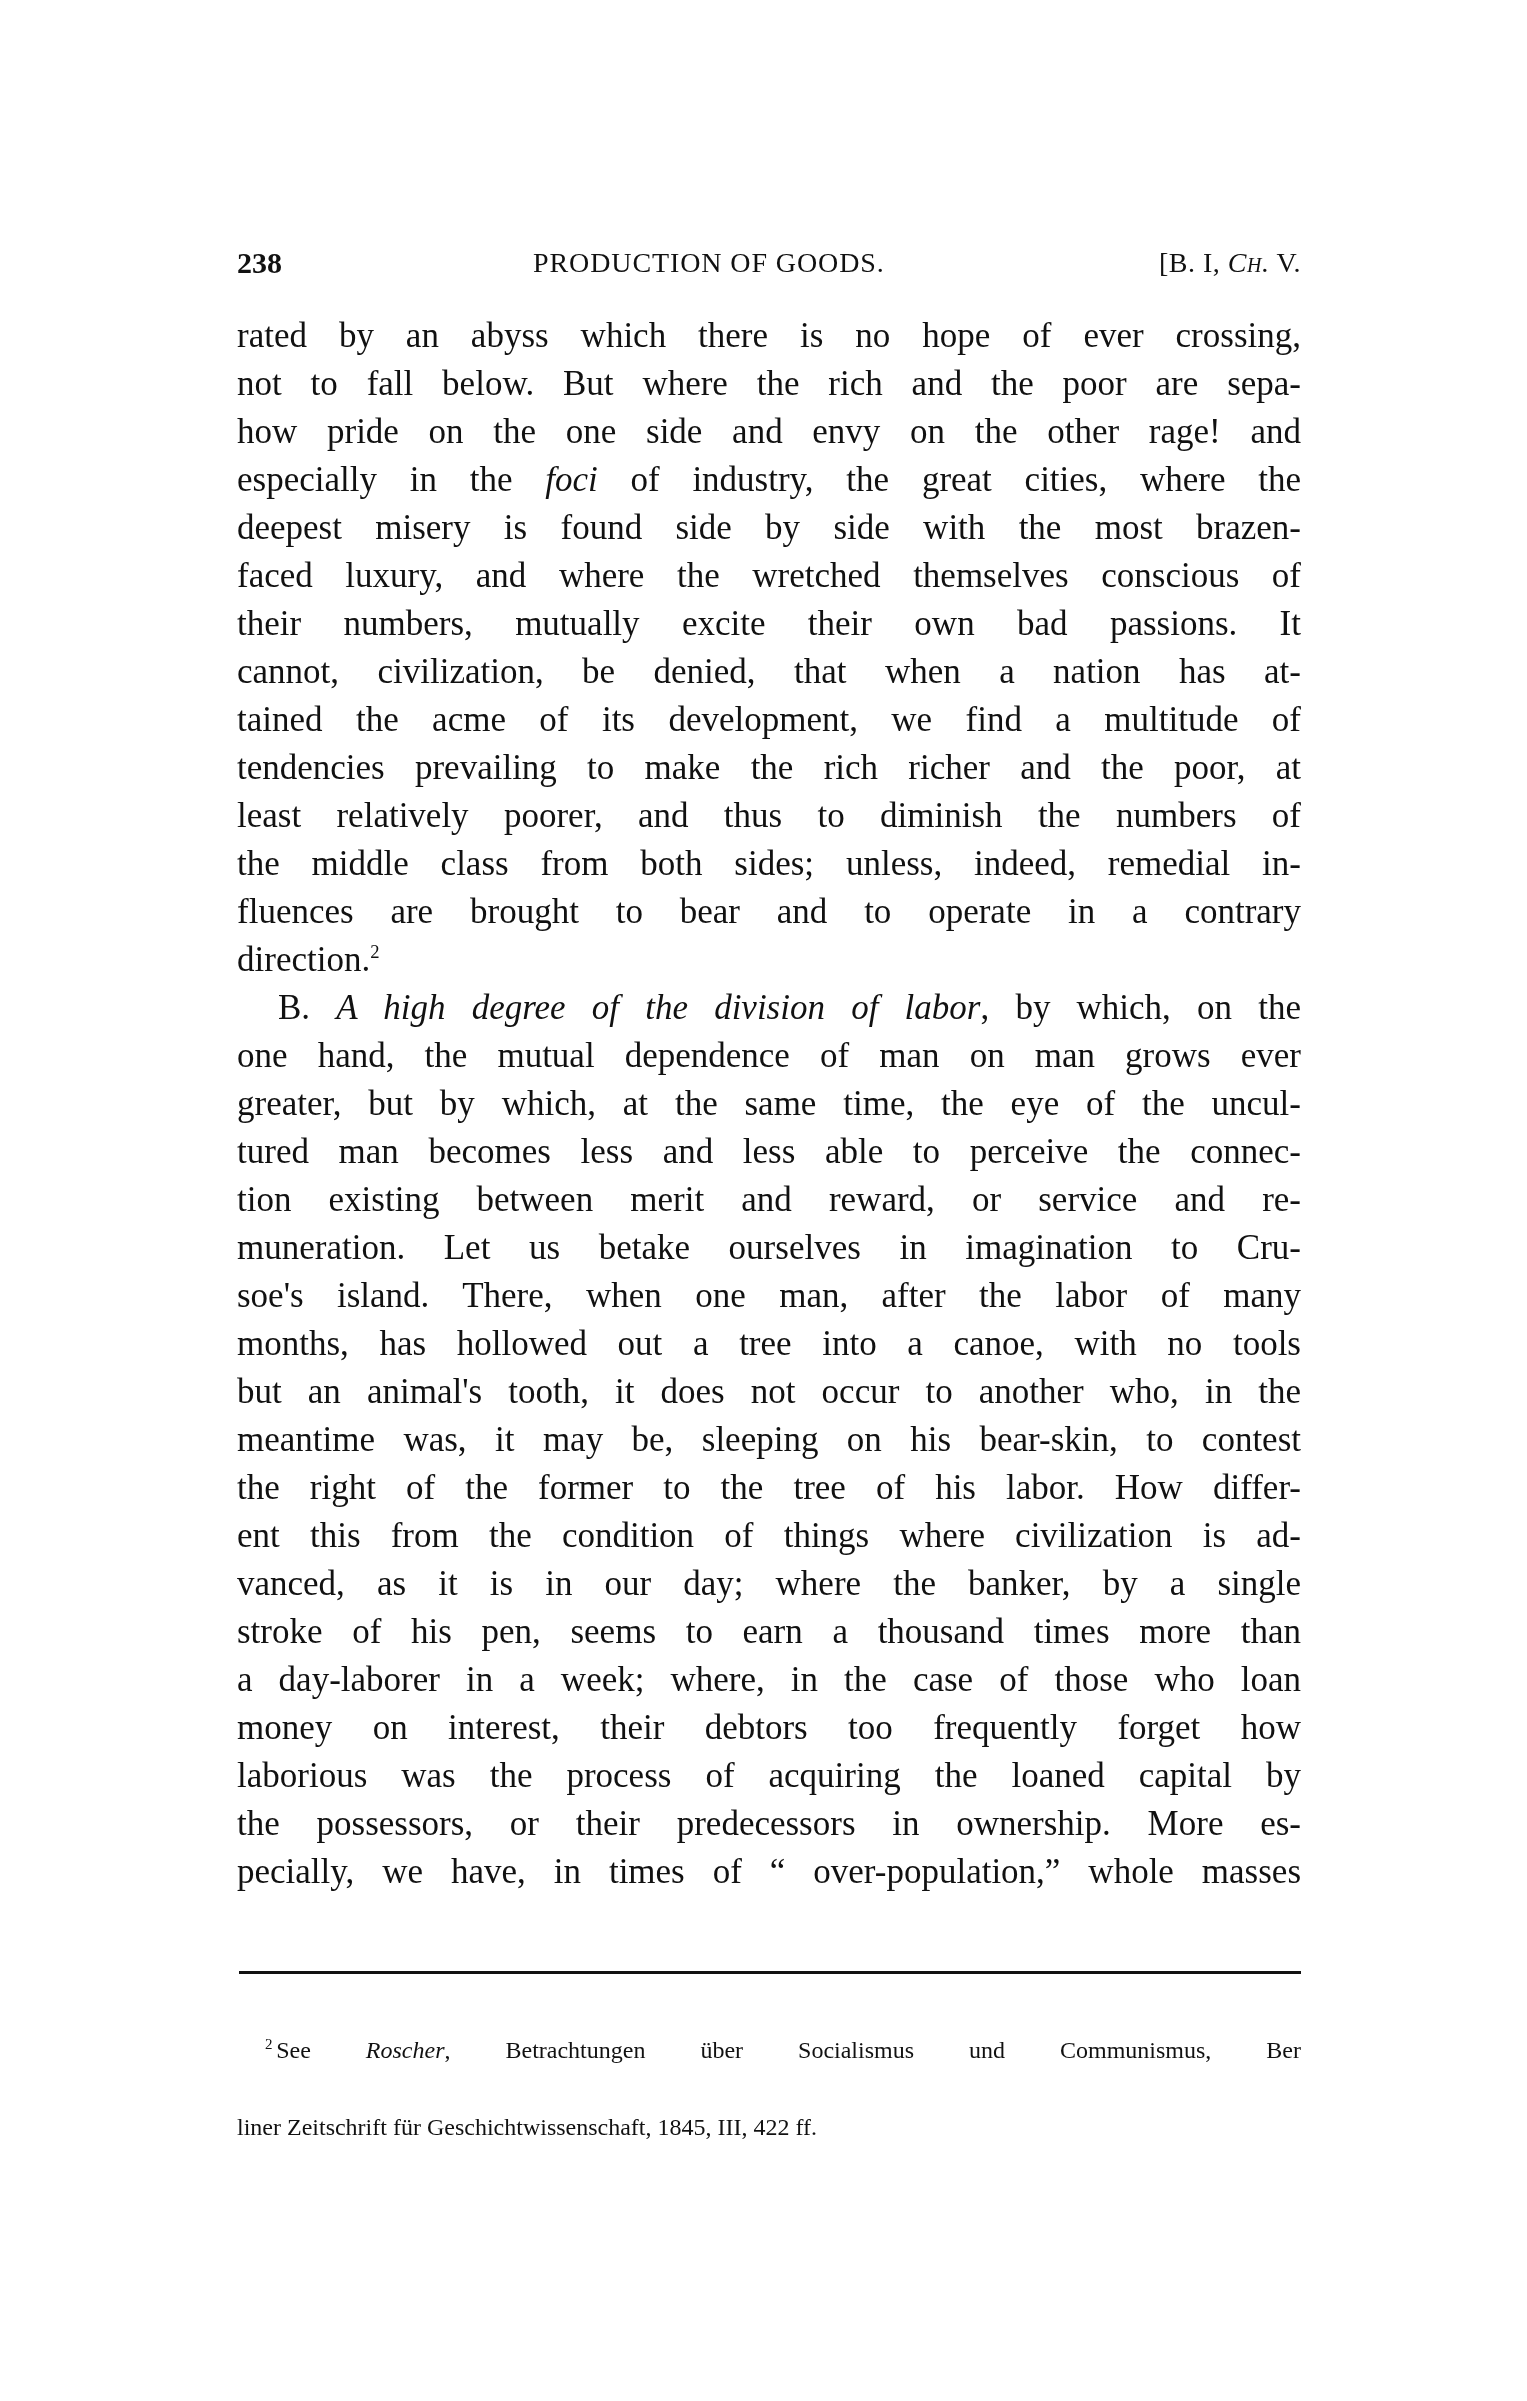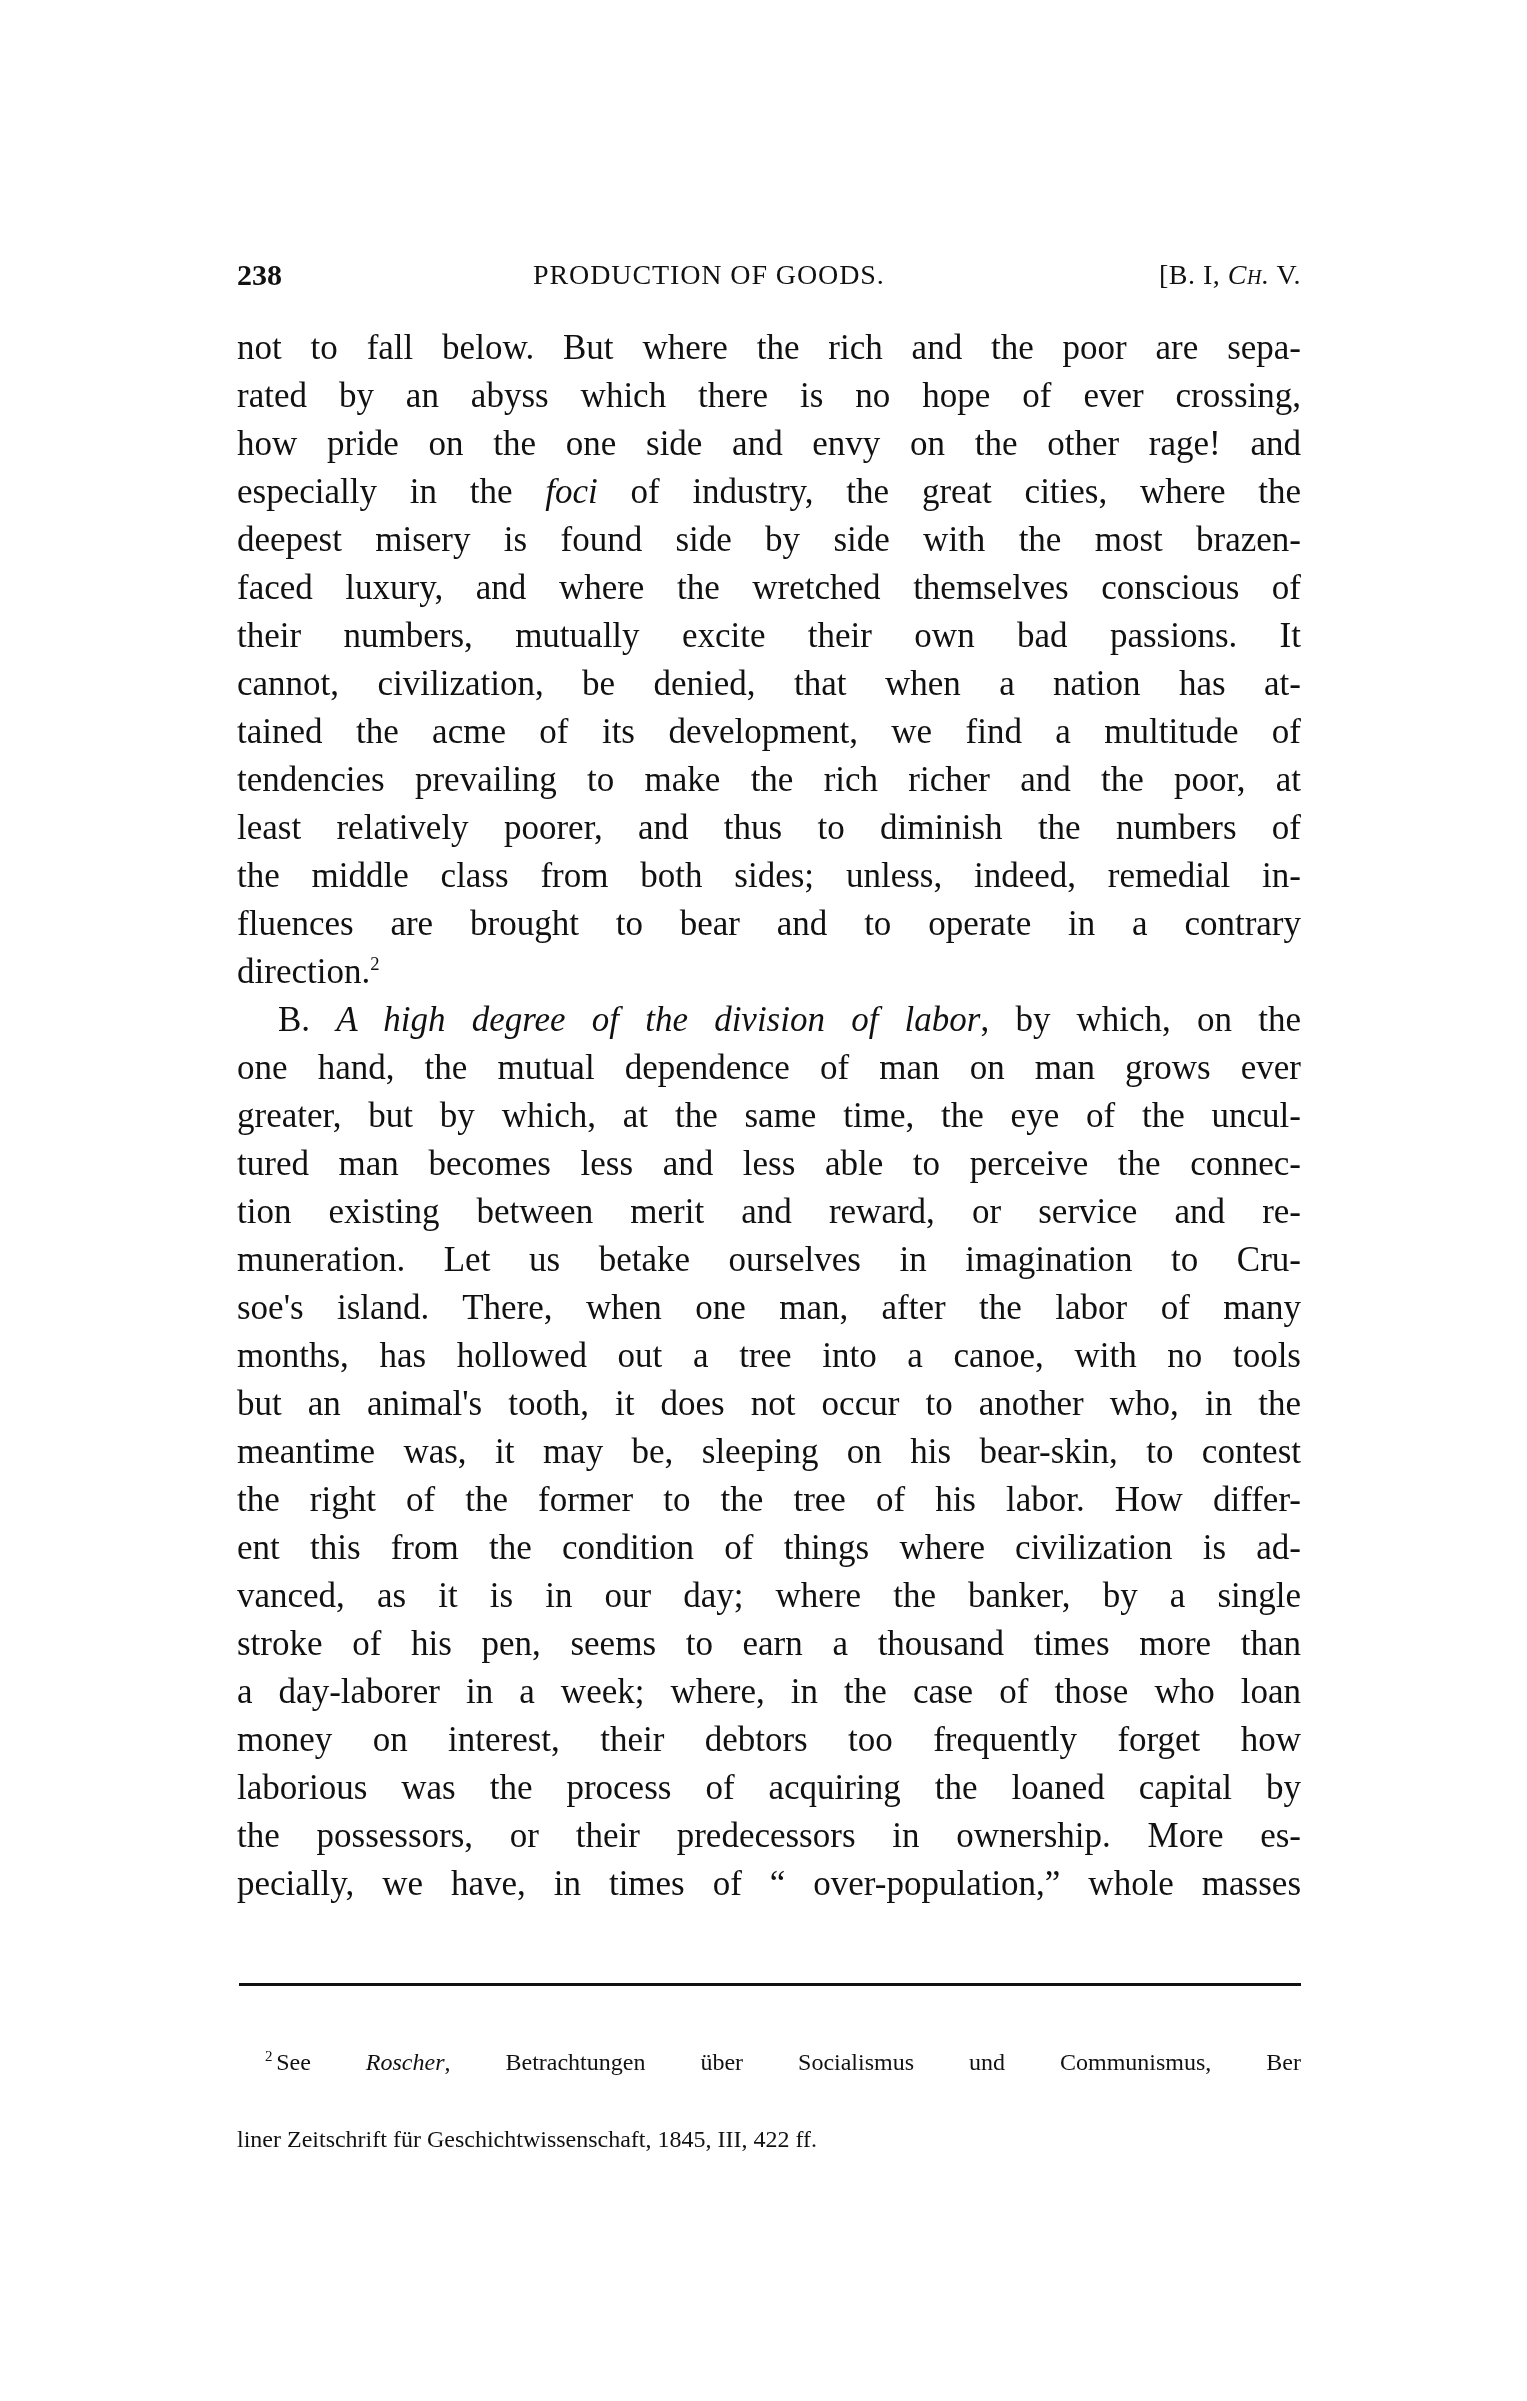--- a/index.html
+++ b/index.html
@@ -11,21 +11,21 @@
       width: 1528px;
       height: 2401px;
       position: relative;
       overflow: hidden;
       color: #111111;
       font-family: "Liberation Serif", "DejaVu Serif", serif;
     }
     .page {
       position: absolute;
       left: 237px;
-      top: 12px;
+      top: 0;
       width: 1064px;
       height: 1774px;
     }
     .running-head {
       position: absolute;
       top: 244px;
       left: 0;
       width: 1064px;
       height: 37px;
       font-size: 28px;
@@ -145,22 +145,22 @@
 
 <div class="page">
 
   <div class="running-head">
     <span class="page-number">238</span>
     <span class="running-title">PRODUCTION OF GOODS.</span>
     <span class="chapter-ref"><span>[B. I, </span><span class="sc" style="font-variant: small-caps; font-size: 28px; font-style: italic;">Ch.</span><span> V.</span></span>
   </div>
 
   <div class="body-text" id="body-text">
+      <span class="line"><span class="inner">rated by an abyss which there is no hope of ever crossing,</span></span>
       <span class="line"><span class="inner">not to fall below.  But where the rich and the poor are sepa-</span></span>
-      <span class="line"><span class="inner">rated by an abyss which there is no hope of ever crossing,</span></span>
       <span class="line"><span class="inner">how pride on the one side and envy on the other rage! and</span></span>
       <span class="line"><span class="inner">especially in the <em>foci</em> of industry, the great cities, where the</span></span>
       <span class="line"><span class="inner">deepest misery is found side by side with the most brazen-</span></span>
       <span class="line"><span class="inner">faced luxury, and where the wretched themselves conscious of</span></span>
       <span class="line"><span class="inner">their numbers, mutually excite their own bad passions.  It</span></span>
       <span class="line"><span class="inner">cannot, civilization, be denied, that when a nation has at-</span></span>
       <span class="line"><span class="inner">tained the acme of its development, we find a multitude of</span></span>
       <span class="line"><span class="inner">tendencies prevailing to make the rich richer and the poor, at</span></span>
       <span class="line"><span class="inner">least relatively poorer, and thus to diminish the numbers of</span></span>
       <span class="line"><span class="inner">the middle class from both sides; unless, indeed, remedial in-</span></span>

